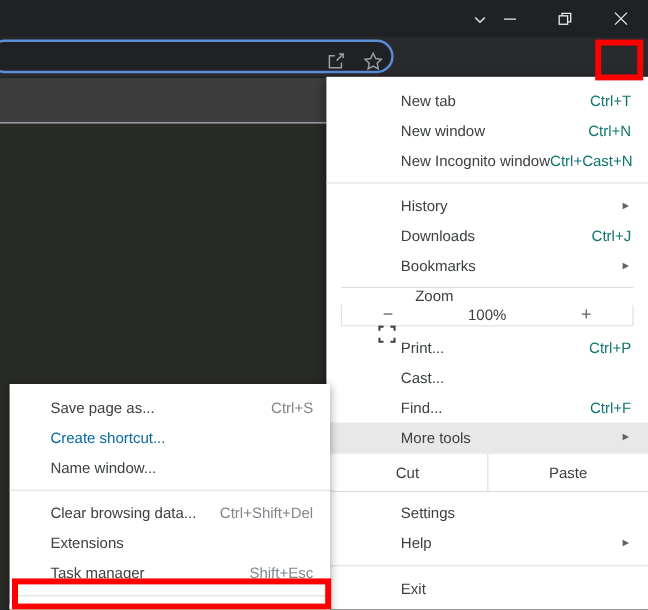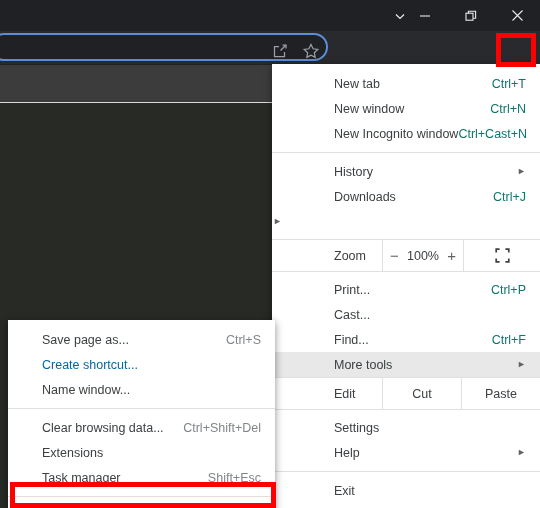--- a/index.html
+++ b/index.html
@@ -191,21 +191,22 @@
     margin: 6px 0;
   }
 
   
   .zoom-row {
     display: flex;
     align-items: stretch;
     height: 31px;
     border-top: 1px solid #e0e0e0;
     border-bottom: 1px solid #e0e0e0;
-    margin: 5px 0;
+    margin: 5px 12px;
+    flex-direction: column;
   }
   .zoom-label {
     width: 110px;
     display: flex; align-items: center;
     padding-left: 62px;
     box-sizing: border-box;
     font-size: 12.5px;
   }
   .zoom-ctrl {
     flex: 1;
@@ -408,20 +409,21 @@
 
     <div class="m-item">
       <span class="m-label">History</span>
       <span class="m-arrow">►</span>
     </div>
     <div class="m-item">
       <span class="m-label">Downloads</span>
       <span class="m-accel">Ctrl+J</span>
     </div>
     <div class="m-item">
+      <span class="m-label">Bookmarks</span>
       <span class="m-arrow">►</span>
     </div>
 
     <div class="zoom-row">
       <div class="zoom-label">Zoom</div>
       <div class="zoom-ctrl">
         <span class="zoom-minus">−</span>
         <span class="zoom-val">100%</span>
         <span class="zoom-plus">+</span>
       </div>
@@ -446,21 +448,20 @@
     <div class="m-item">
       <span class="m-label">Find...</span>
       <span class="m-accel">Ctrl+F</span>
     </div>
     <div class="m-item hl">
       <span class="m-label">More tools</span>
       <span class="m-arrow">►</span>
     </div>
 
     <div class="edit-row">
-      <div class="edit-label">Edit</div>
       <div class="edit-cell">Cut</div>
       <div class="edit-cell">Paste</div>
     </div>
 
     <div class="m-item">
       <span class="m-label">Settings</span>
       <span class="m-accel"></span>
     </div>
     <div class="m-item">
       <span class="m-label">Help</span>

